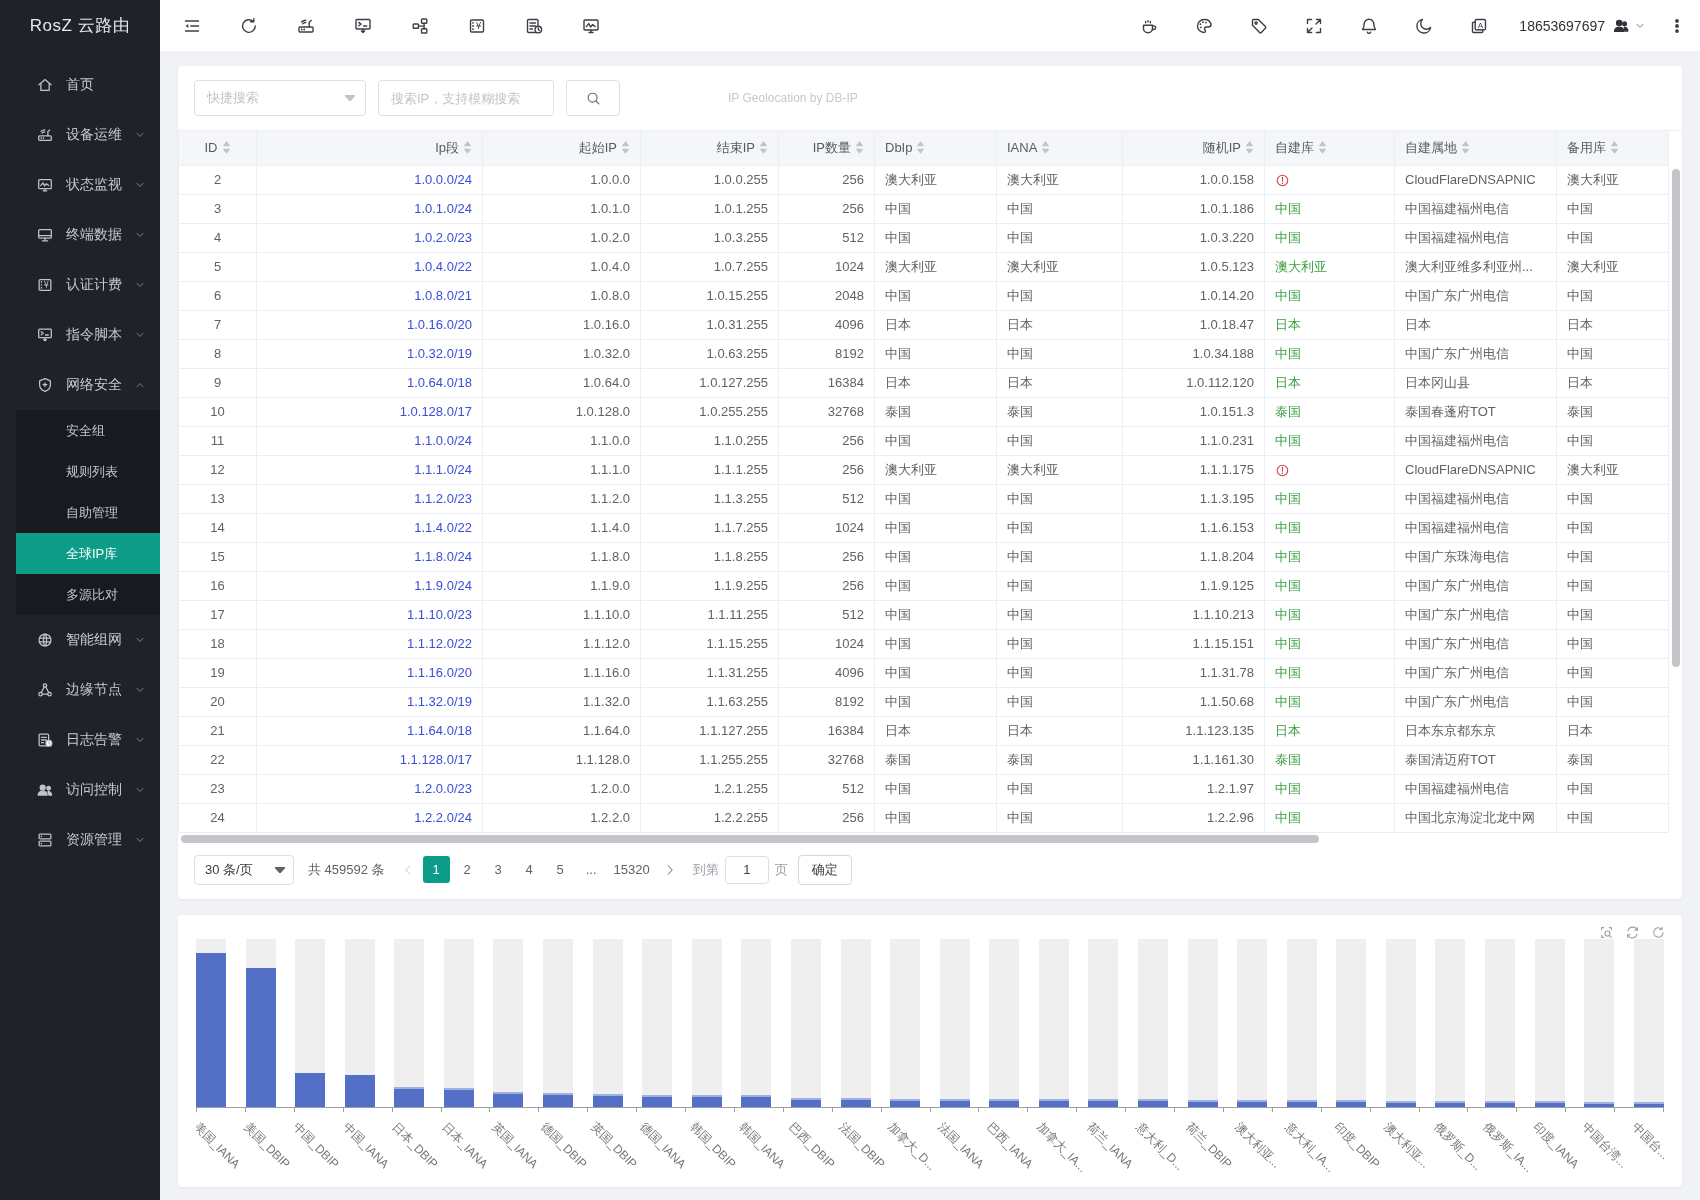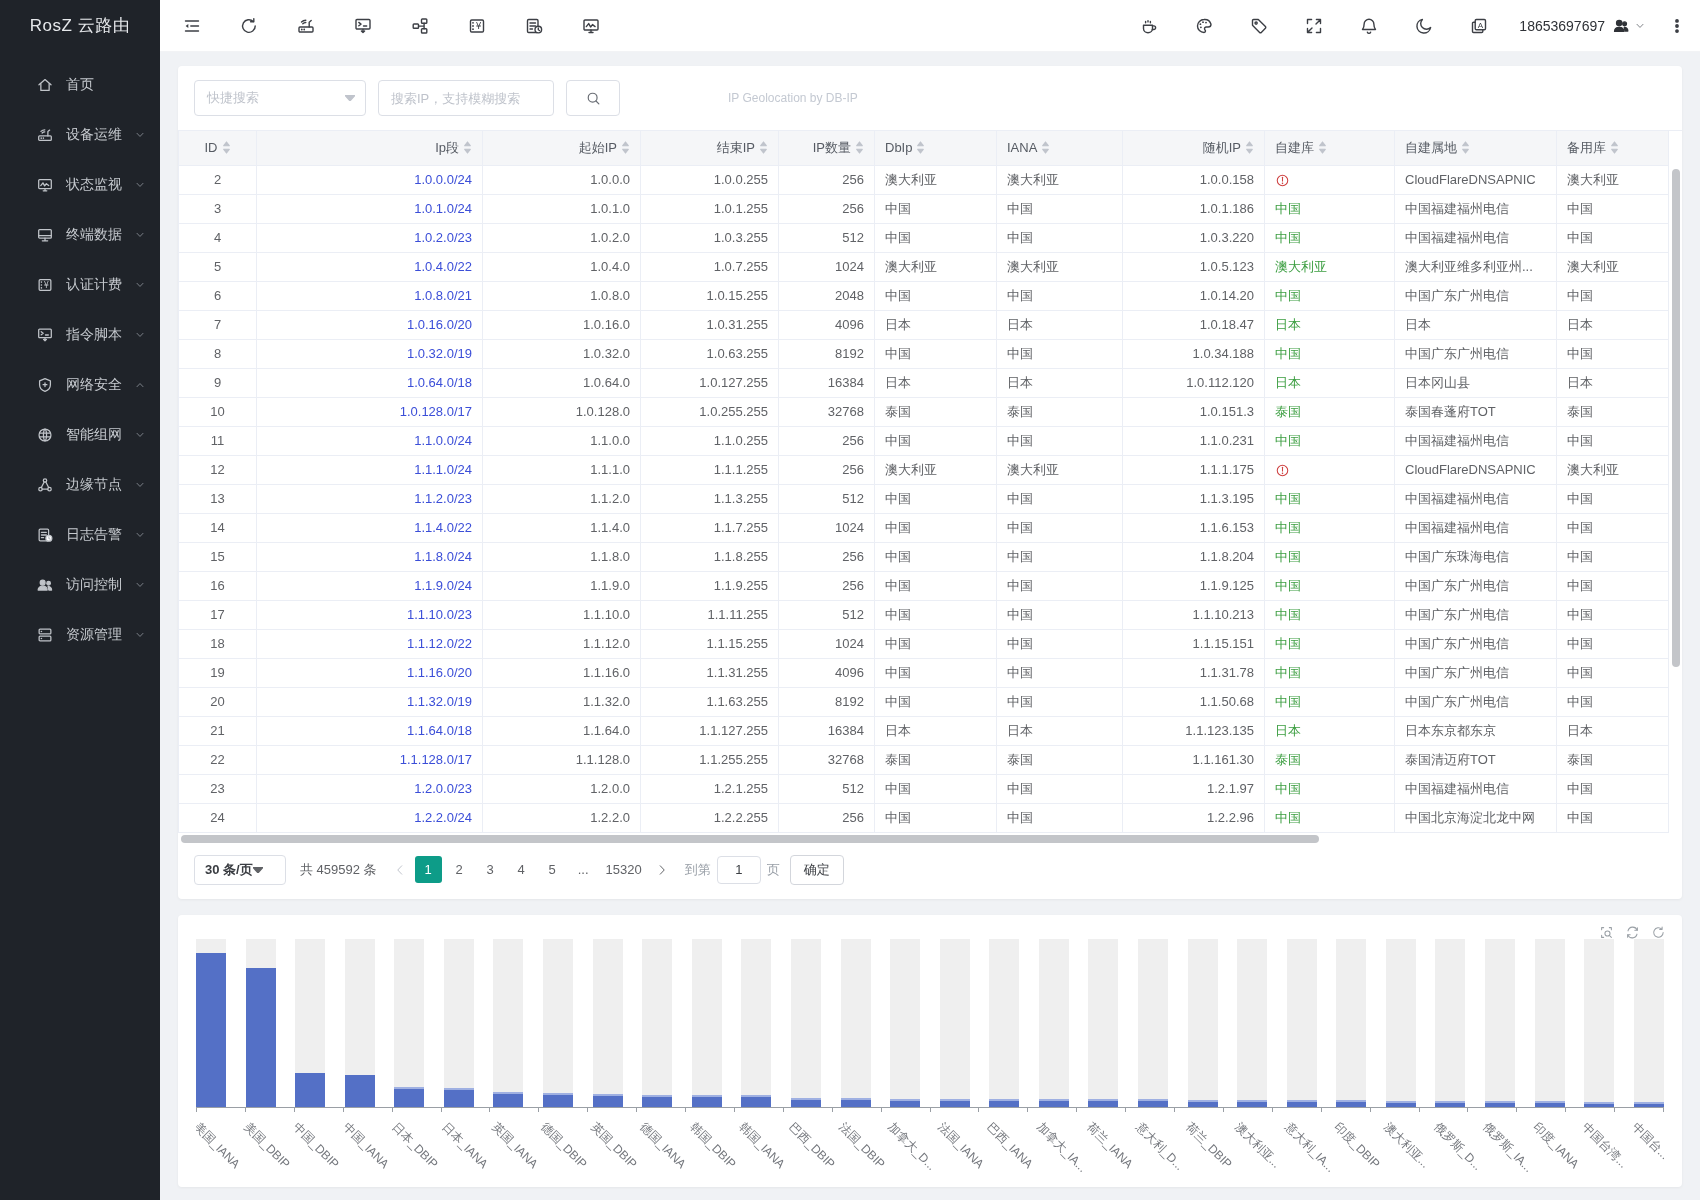--- a/index.html
+++ b/index.html
@@ -61,21 +61,21 @@
   .sort-ico { width:9px; height:13px; color:#c0c4cc; flex-shrink:0; }
   .cell-link { color:#3b4ed8; cursor:pointer; }
   .cell-green { color:#3c9e41; }
   .warn-ico { display:inline-block; width:15px; height:15px; color:#cf4040; vertical-align:middle; }
   .vscroll { position:absolute; right:2px; top:38px; width:8px; height:498px; background:#c3c5c9; border-radius:4px; cursor:pointer; }
   .hscroll { height:12px; padding:2px 3px; }
   .hscroll .thumb { width:76%; height:8px; background:#c3c5c9; border-radius:4px; cursor:pointer; }
 
   
   .pagination { display:flex; align-items:center; padding:10px 16px 14px; font-size:13px; color:#606266; }
-  .psize { width:92px; height:30px; border:1px solid #dcdfe6; border-radius:4px; display:flex; align-items:center; justify-content:flex-start; padding:0 8px 0 10px; cursor:pointer; color:#3a3d42; margin-right:14px;font-weight:bold; }
+  .psize { width:100px; height:30px; border:1px solid #dcdfe6; border-radius:4px; display:flex; align-items:center; justify-content:space-between; padding:0 8px 0 10px; cursor:pointer; color:#3a3d42; margin-right:14px; }
   .psize .caret { width:10px; height:6px; color:#606266; }
   .ptotal { margin-right:10px; }
   .pchev { width:14px; height:14px; color:#c0c4cc; cursor:default; margin:0 6px; flex-shrink:0; }
   .pchev.next { color:#606266; cursor:pointer; }
   .pnum { min-width:27px; height:27px; display:inline-flex; align-items:center; justify-content:center; border-radius:3px; cursor:pointer; padding:0 5px; margin:0 2px; }
   .pnum.active { background:#0d9c88; color:#fff; }
   .pnum.ellipsis { cursor:default; }
   .pgoto { color:#9aa0a8; margin:0 6px 0 10px; }
   .pginput { width:44px; height:28px; border:1px solid #dcdfe6; border-radius:4px; text-align:center; font-size:13px; color:#3a3d42; outline:none; }
   .pgsuffix { color:#9aa0a8; margin:0 10px 0 6px; }
@@ -193,20 +193,27 @@
               <path d="M10 3 16 5.4v4.4c0 3.6-2.5 6.1-6 7.2-3.5-1.1-6-3.6-6-7.2V5.4z"></path>
               <path d="M10 7.6v4.2M7.9 9.7h4.2"></path>
             </svg>
           </span>
           <span class="si-label">网络安全</span>
           <span class="si-chev">
             <svg viewBox="0 0 20 20" stroke-width="1.8">
               <path d="M5 12.8 10 7.6l5 5.2"></path>
             </svg>
           </span>
+        </div>
+        <div class="submenu">
+          <div class="sub-item">安全组</div>
+          <div class="sub-item">规则列表</div>
+          <div class="sub-item">自助管理</div>
+          <div class="sub-item active">全球IP库</div>
+          <div class="sub-item">多源比对</div>
         </div>
         <div class="side-item">
           <span class="si-icon">
             <svg viewBox="0 0 20 20">
               <circle cx="10" cy="10" r="6.6"></circle>
               <path d="M3.8 7.9h12.4M3.8 12.1h12.4"></path>
               <path d="M10 3.4c-2.3 1.9-2.3 11.3 0 13.2M10 3.4c2.3 1.9 2.3 11.3 0 13.2"></path>
             </svg>
           </span>
           <span class="si-label">智能组网</span>

